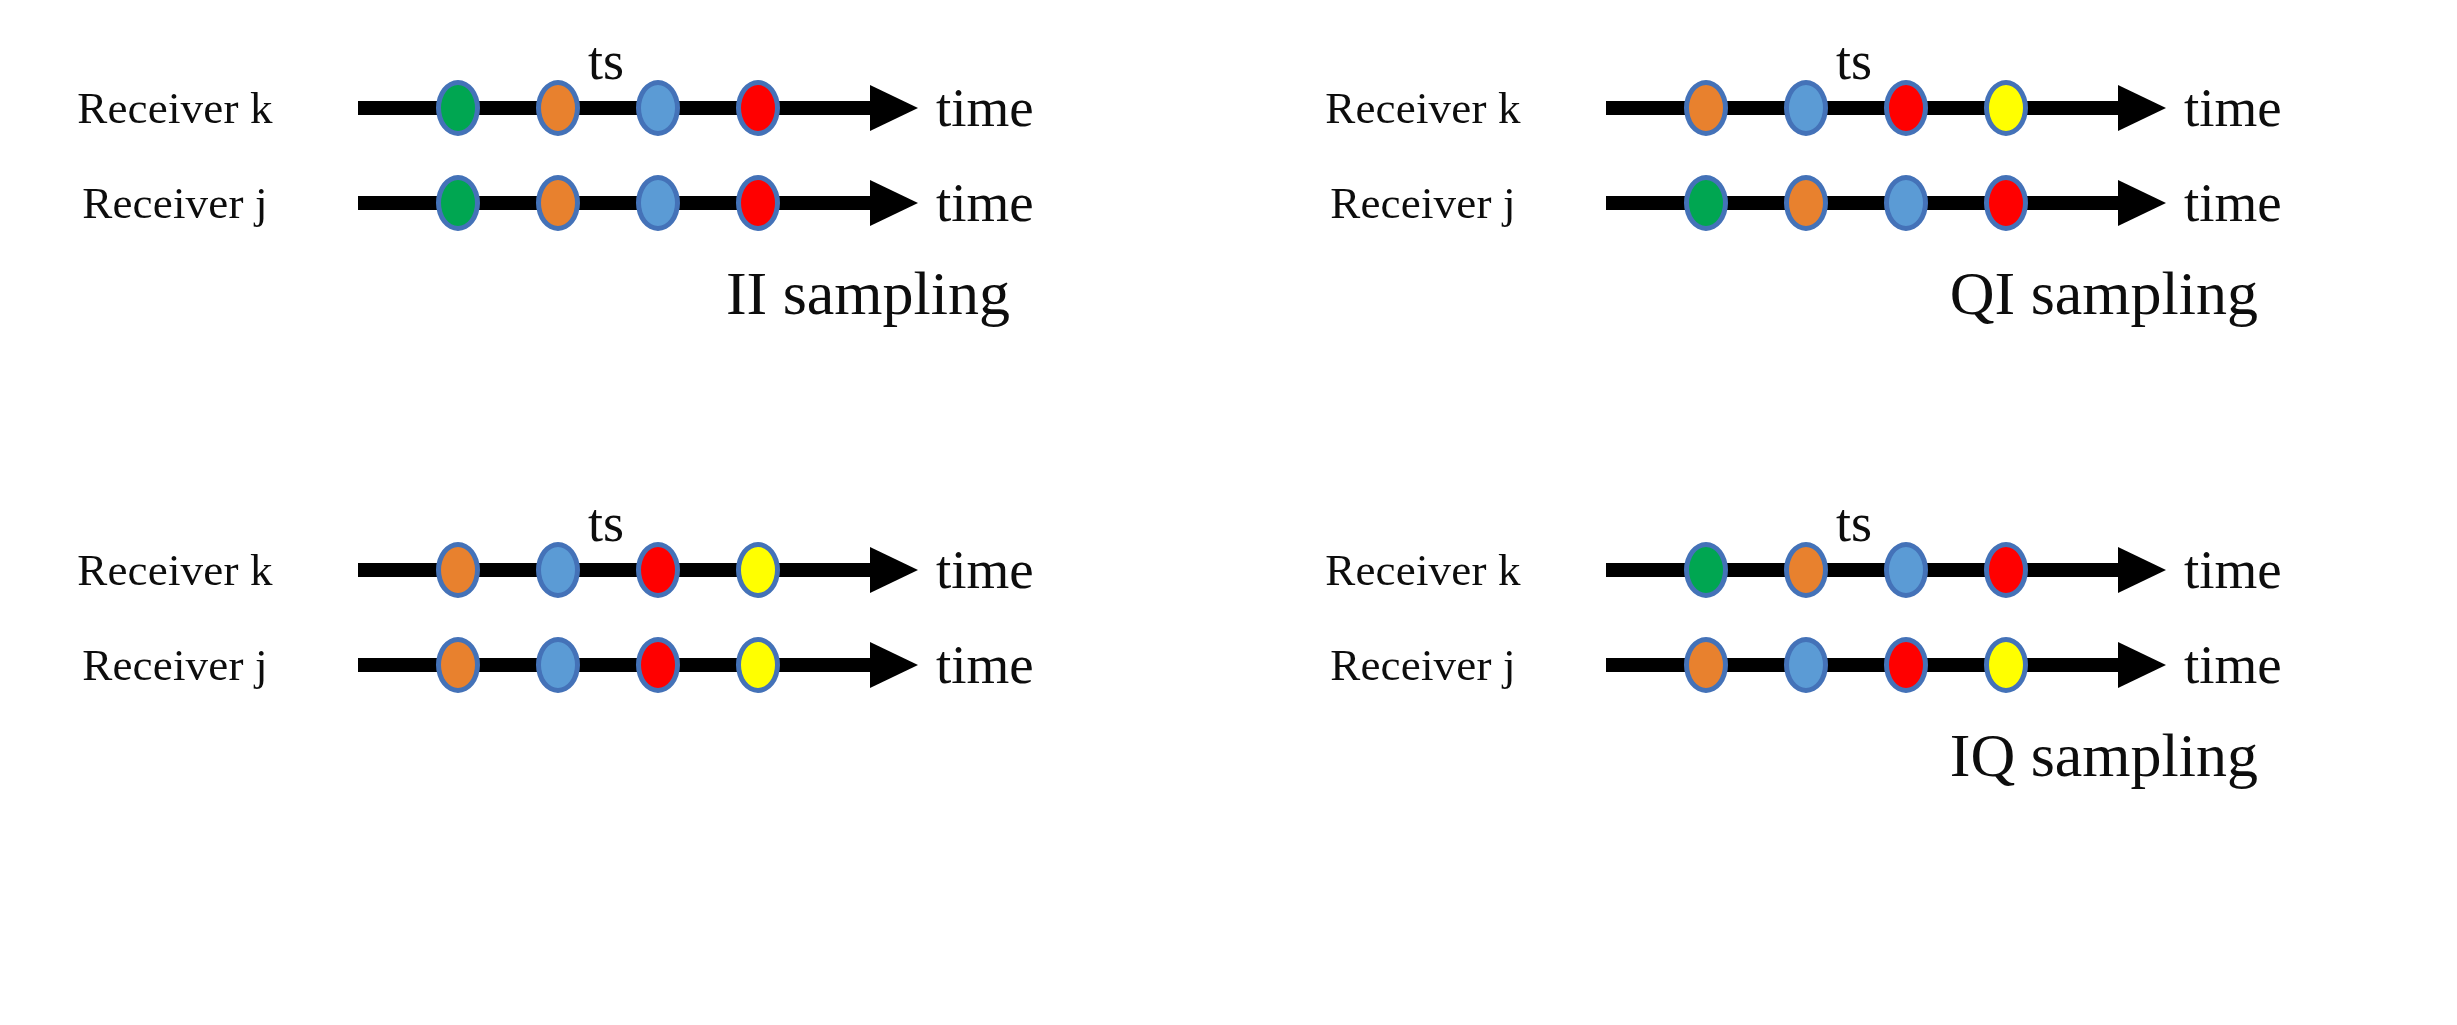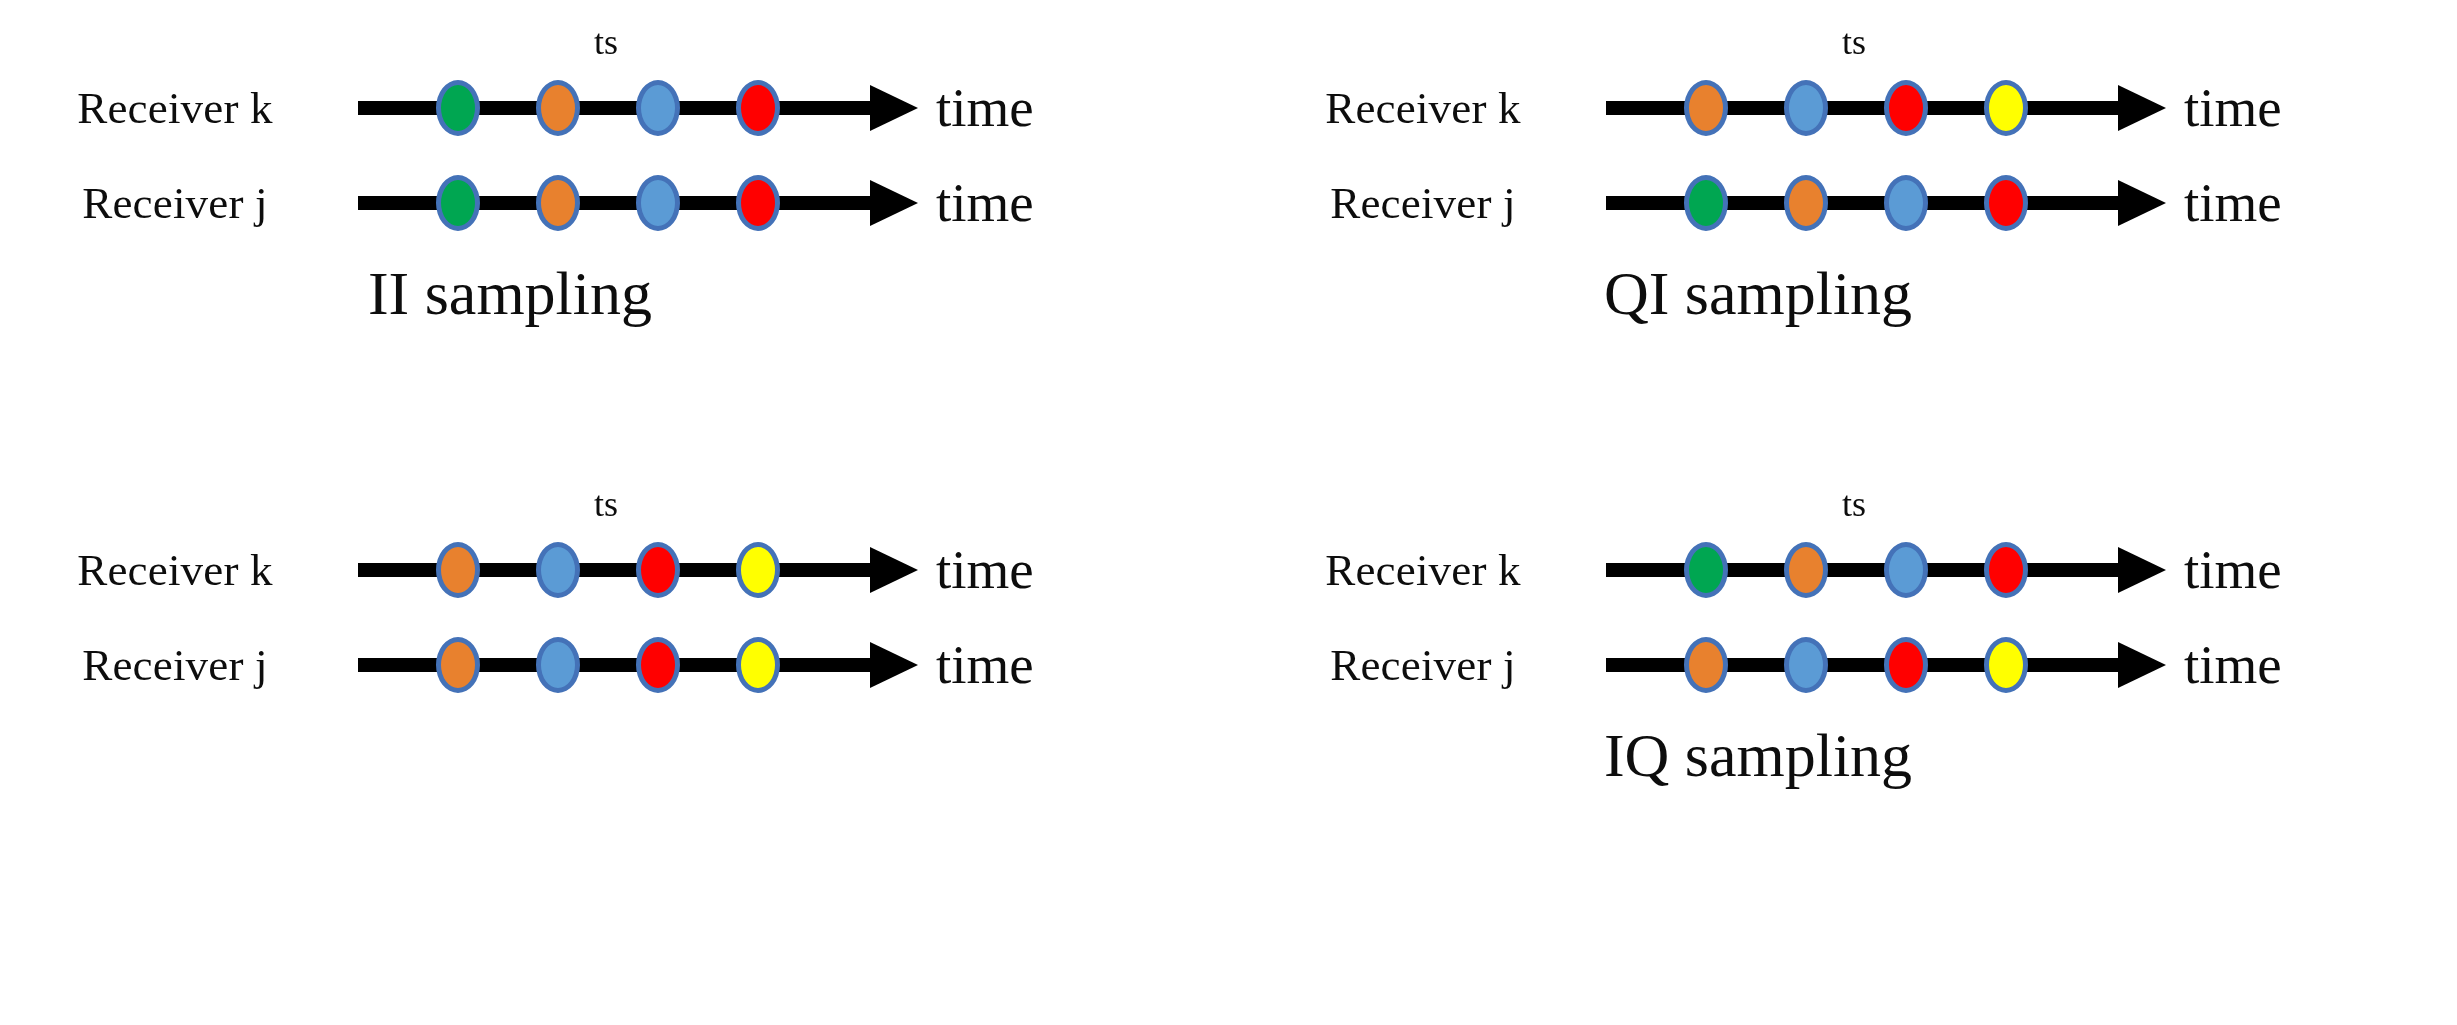--- a/index.html
+++ b/index.html
@@ -109,33 +109,33 @@
   }
   .dot.c-green  { background: #00a651; }
   .dot.c-orange { background: #e8812e; }
   .dot.c-blue   { background: #5b9bd5; }
   .dot.c-red    { background: #ff0000; }
   .dot.c-yellow { background: #ffff00; }
 
   
   .ts-label {
     position: absolute;
-    top: 16px;
-    font-size: 36px;
+    top: 26px;
+    font-size: 54px;
     line-height: 1;
     white-space: nowrap;
     transform: translateX(-50%);
   }
 
   .panel-caption {
     position: absolute;
     top: 250px;
     left: 0;
     width: 1000px;
-    text-align: center;
+    text-align: right;
     font-size: 62px;
     white-space: nowrap;
   }
 </style>
 </head>
 <body>
 
 <div id="figure">
 
   <div class="panel col-left row-top">

